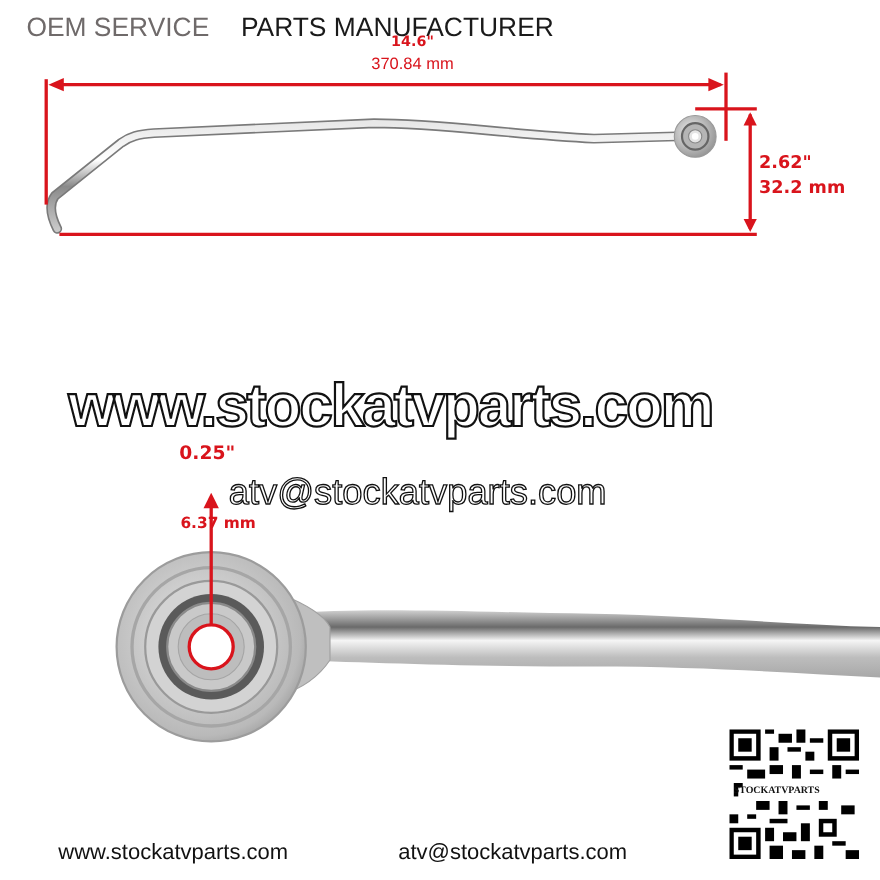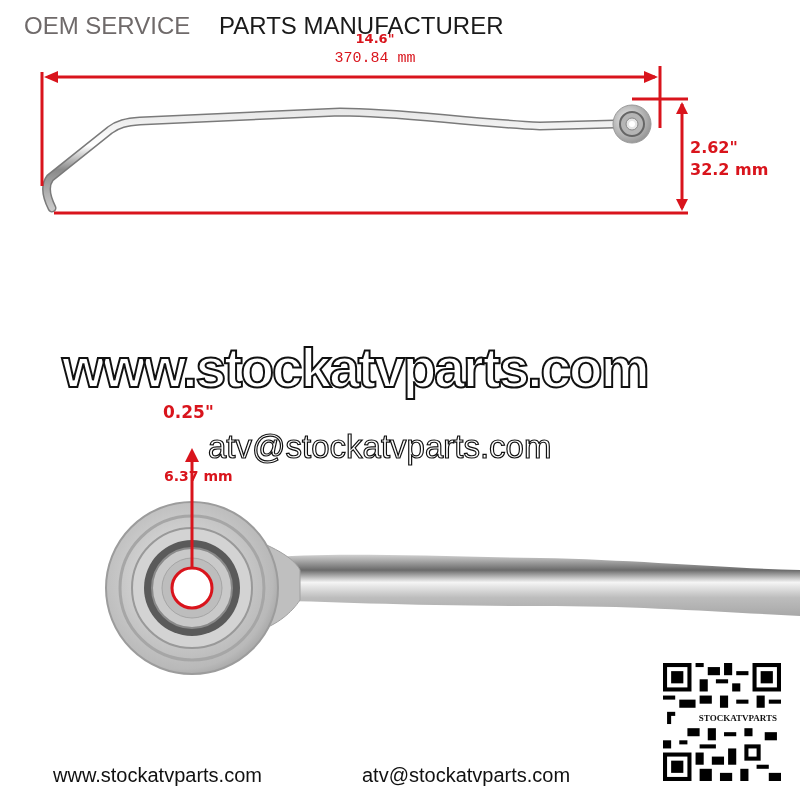--- a/index.html
+++ b/index.html
@@ -49,21 +49,21 @@
   <polygon points="658,77 644,71 644,83" fill="#d9141c"></polygon>
 
   <line x1="632" y1="99" x2="688" y2="99" stroke="#d9141c" stroke-width="3"></line>
   <line x1="54" y1="213" x2="688" y2="213" stroke="#d9141c" stroke-width="3"></line>
   <line x1="682" y1="104" x2="682" y2="208" stroke="#d9141c" stroke-width="3"></line>
   <polygon points="682,102 676,114 688,114" fill="#d9141c"></polygon>
   <polygon points="682,211 676,199 688,199" fill="#d9141c"></polygon>
 </svg>
 
 <div class="abs red-text" style="left:335px;top:31px;font-size:13px;width:80px;text-align:center;">14.6"</div>
-<div class="abs red-text" style="left:300px;top:50px;font-size:15px;width:150px;text-align:center;font-weight:normal;font-family:Liberation Mono, monospace;">370.84 mm</div>
+<div class="abs red-text" style="left:300px;top:50px;font-size:15px;width:150px;text-align:center;font-weight:normal;font-family:Liberation Sans, sans-serif;">370.84 mm</div>
 
 <div class="abs red-text" style="left:690px;top:138px;font-size:16px;">2.62"</div>
 <div class="abs red-text" style="left:690px;top:160px;font-size:16px;">32.2 mm</div>
 
 <div class="abs outline-text" style="left:62px;top:336px;font-size:55px;letter-spacing:-2px;">www.stockatvparts.com</div>
 
 <div class="abs red-text" style="left:163px;top:402px;font-size:17px;">0.25"</div>
 <div class="abs red-text" style="left:164px;top:428px;font-size:14px;margin-top:40px;">6.37 mm</div>
 
 <div class="abs outline-thin" style="left:208px;top:428px;font-size:33px;">atv@stockatvparts.com</div>
@@ -145,17 +145,17 @@
       <rect x="20" y="20" width="4" height="4"></rect>
         <rect x="21" y="21" width="2" height="2" fill="#fff"></rect>
       <rect x="9" y="26" width="3" height="3"></rect>
         <rect x="14" y="27" width="3" height="2"></rect>
         <rect x="19" y="26" width="2" height="3"></rect>
       <rect x="23" y="25" width="3" height="1"></rect>
         <rect x="26" y="27" width="3" height="2"></rect>
     </g>
     <rect x="2" y="13" width="25" height="3" fill="#fff"></rect>
   </svg>
-  <div class="abs" style="left:4px;top:50px;width:110px;text-align:right;font-family:'Liberation Serif',serif;font-size:9px;color:#111;font-weight:bold;">STOCKATVPARTS</div>
+  <div class="abs" style="left:4px;top:50px;width:110px;text-align:left;font-family:'Liberation Serif',serif;font-size:9px;color:#111;font-weight:bold;">STOCKATVPARTS</div>
 </div>
 
 <div class="abs footer-text" style="left:53px;top:764px;">www.stockatvparts.com</div>
 <div class="abs footer-text" style="left:362px;top:764px;">atv@stockatvparts.com</div>
 
 </body></html>

